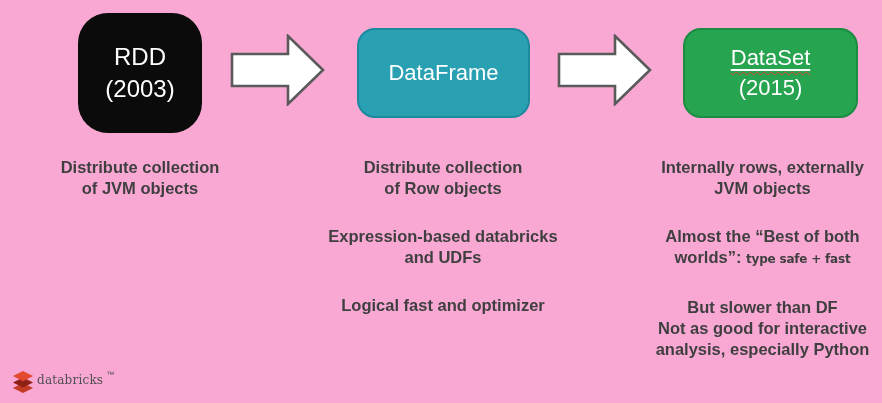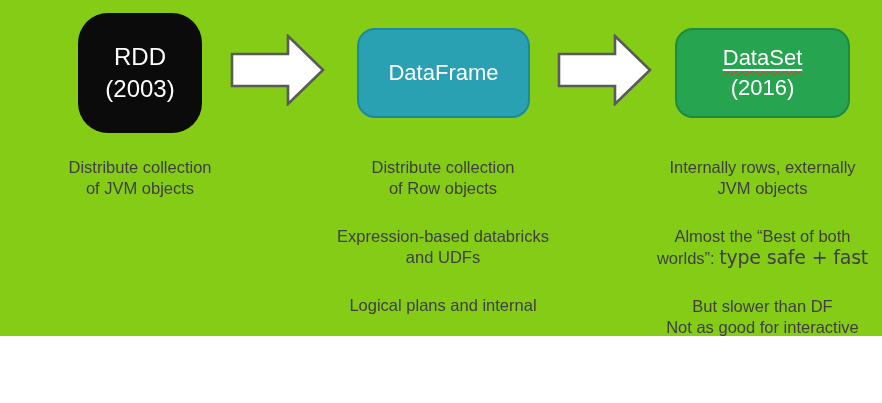--- a/index.html
+++ b/index.html
@@ -1,17 +1,17 @@
 <!DOCTYPE html>
 <html><head>
 <meta charset="utf-8">
 <style>
   html,body{margin:0;padding:0;background:#ffffff;}
   .slide{
-    position:relative;width:882px;height:336px;background:#84cc16;
+    position:relative;width:882px;height:403px;background:#f9a8d4;
     font-family:"Liberation Sans",sans-serif;overflow:hidden;
   }
   
   .node{
     position:absolute;display:flex;flex-direction:column;align-items:center;
     justify-content:center;text-align:center;color:#ffffff;box-sizing:border-box;
   }
   .node-rdd{left:78px;top:13px;width:124px;height:120px;border-radius:30px;
     font-size:24px;line-height:32px;}
   .node-df{left:357px;top:28px;width:173px;height:90px;border-radius:18px;
@@ -22,26 +22,26 @@
   .arrow-1{left:230px;top:34px;}
   .arrow-2{left:557px;top:34px;}
   
   .u-solid{text-decoration:underline;text-decoration-thickness:1.5px;text-underline-offset:4px;}
   .u-wavy{text-decoration:underline wavy;text-decoration-thickness:1px;text-underline-offset:6px;}
   
   .col{position:absolute;top:157px;text-align:center;font-size:16.5px;line-height:21px;color:#3f3f3f;}
   .col-1{left:15px;width:250px;}
   .col-2{left:303px;width:280px;}
   .col-3{left:620px;width:285px;}
-  .para{white-space:pre-line;margin:0 0 27px 0;}
-  .hl{font-family:"DejaVu Sans",sans-serif;font-size:19px;letter-spacing:-0.2px;}
+  .para{white-space:pre-line;margin:0 0 27px 0;font-weight:bold;}
+  .hl{font-family:"DejaVu Sans",sans-serif;font-size:12px;letter-spacing:-0.2px;}
   
   .footer{position:absolute;left:12px;top:368px;display:flex;align-items:flex-start;gap:3px;}
   .logo-icon{display:block;margin-top:2px;}
-  .brand{font-family:"DejaVu Serif",serif;font-size:22px;line-height:24px;letter-spacing:0.2px;}
+  .brand{font-family:"DejaVu Serif",serif;font-size:12px;line-height:24px;letter-spacing:0.2px;}
   .tm{font-size:8px;line-height:10px;margin-top:2px;}
 </style>
 </head>
 <body>
 
 <div class="slide">
 
   <div class="node node-rdd" style="background: rgb(11, 11, 11); color: rgb(255, 255, 255);">
     <div>RDD</div>
     <div>(2003)</div>
@@ -52,38 +52,38 @@
   </svg>
 
   <div class="node node-df" style="background: rgb(42, 160, 179); border-color: rgb(28, 138, 158); color: rgb(255, 255, 255);">
     <div>DataFrame</div>
   </div>
 
   <svg class="arrow arrow-2" width="96" height="72" viewBox="0 0 96 72">
     <polygon points="2,20 58,20 58,2 93,36 58,70 58,52 2,52" fill="#ffffff" stroke-width="2.6" stroke-linejoin="miter" style="stroke: rgb(90, 90, 90); fill: rgb(255, 255, 255);"></polygon>
   </svg>
 
-  <div class="node node-ds" style="background: rgb(38, 164, 80); border-color: rgb(28, 140, 66); color: rgb(255, 255, 255);">
+  <div class="node node-ds" style="background: rgb(38, 164, 80); border-color: rgb(28, 140, 66); color: rgb(255, 255, 255); margin-left: 8px;">
     <div>
       <span class="u-solid"><span class="u-wavy" style="text-decoration-color: rgb(216, 64, 44);">DataSet</span></span>
     </div>
-    <div>(2016)</div>
+    <div>(2015)</div>
   </div>
 
   <div class="col col-1">
     <div class="para">Distribute collection
 of JVM objects</div>
   </div>
 
   <div class="col col-2">
     <div class="para">Distribute collection
 of Row objects</div>
     <div class="para">Expression-based databricks
 and UDFs</div>
-    <div class="para">Logical plans and internal</div>
+    <div class="para">Logical fast and optimizer</div>
   </div>
 
   <div class="col col-3">
     <div class="para">Internally rows, externally
 JVM objects</div>
     <div class="para"><span class="para-inline" style="white-space:pre-line">Almost the “Best of both
 worlds”: </span><span class="hl">type safe + fast</span></div>
     <div class="para">But slower than DF
 Not as good for interactive
 analysis, especially Python</div>

